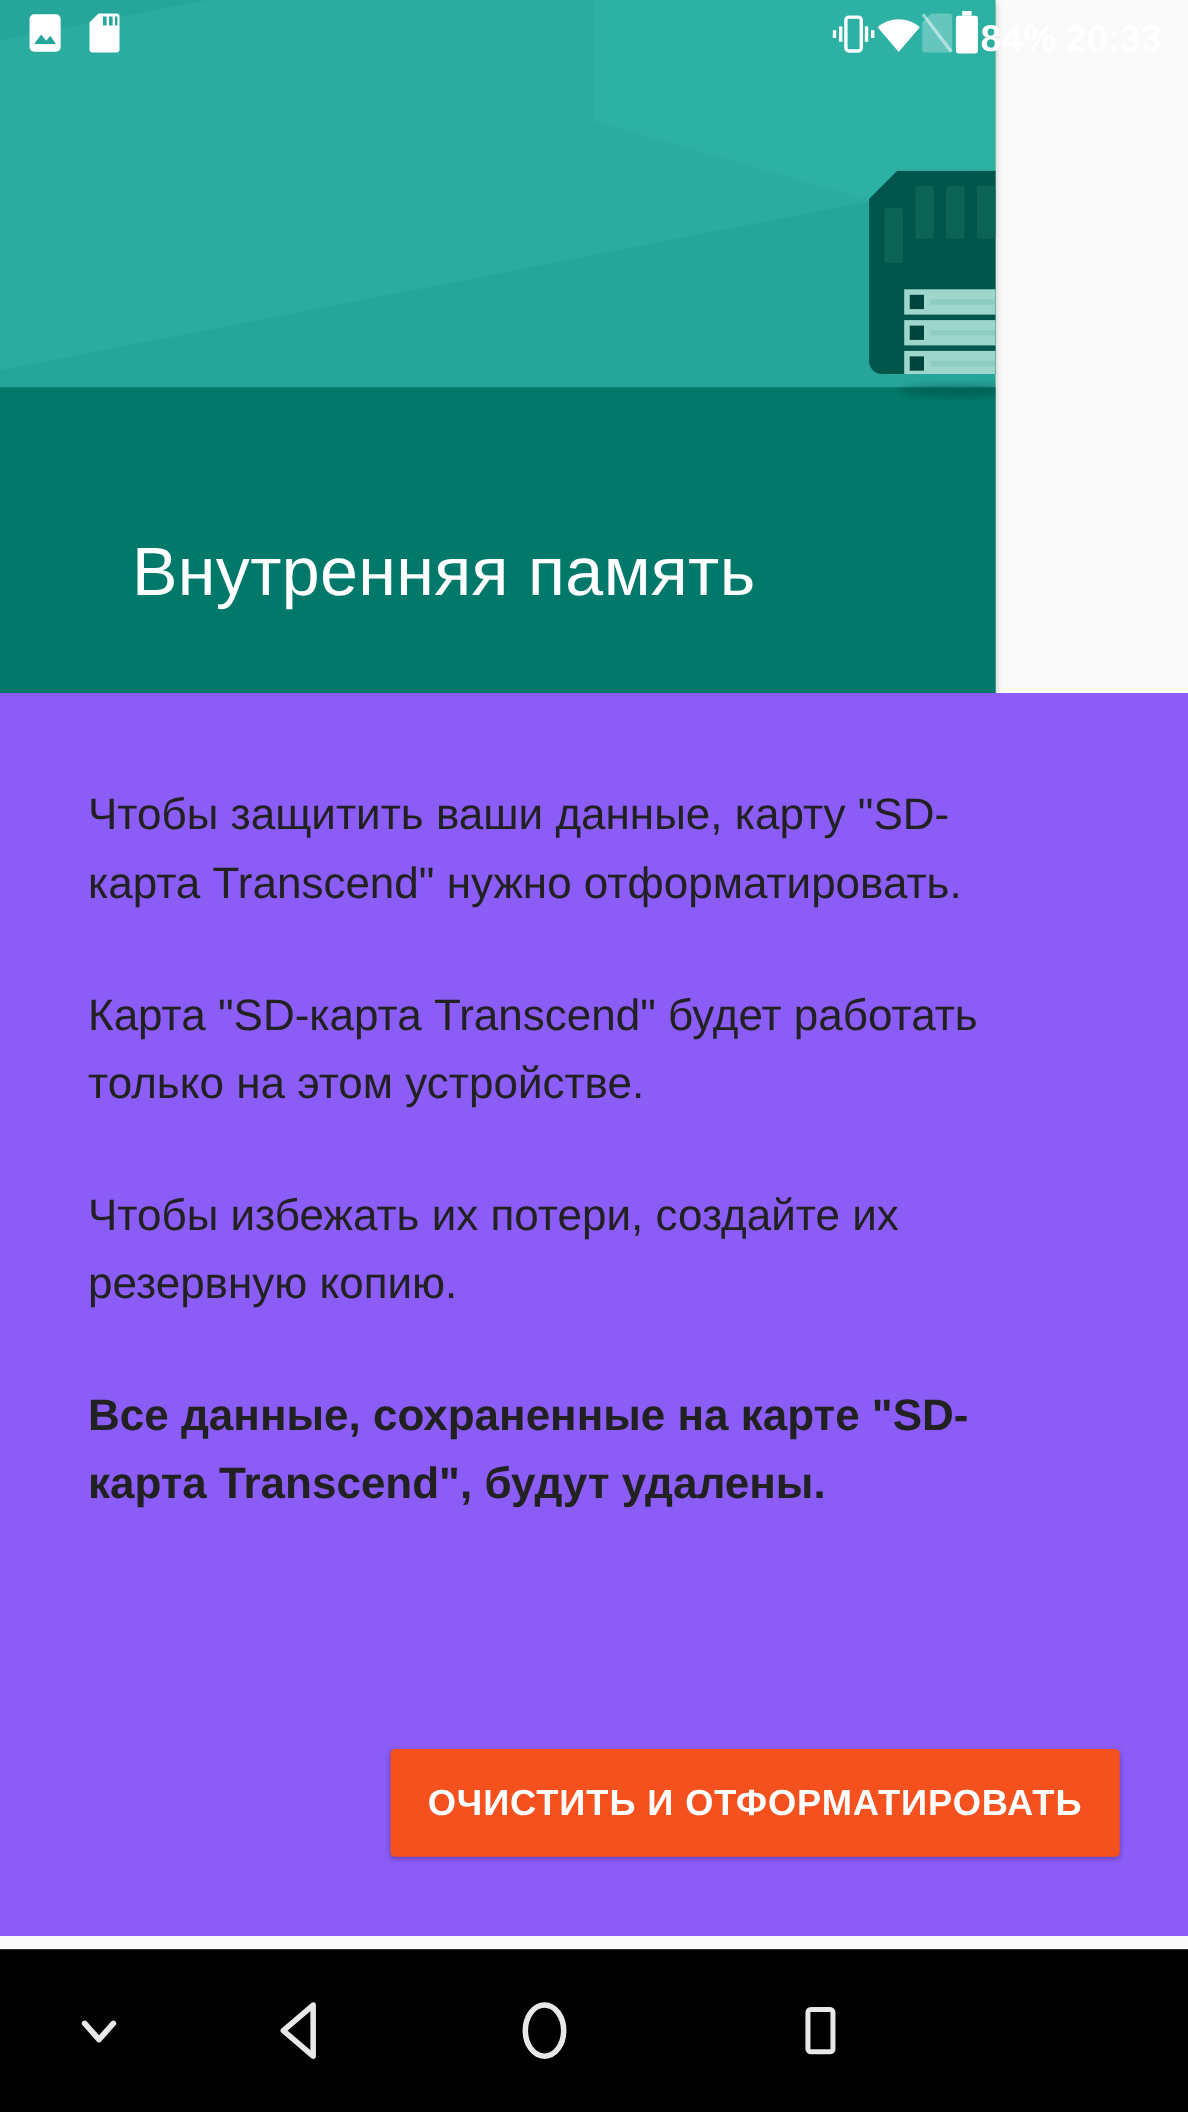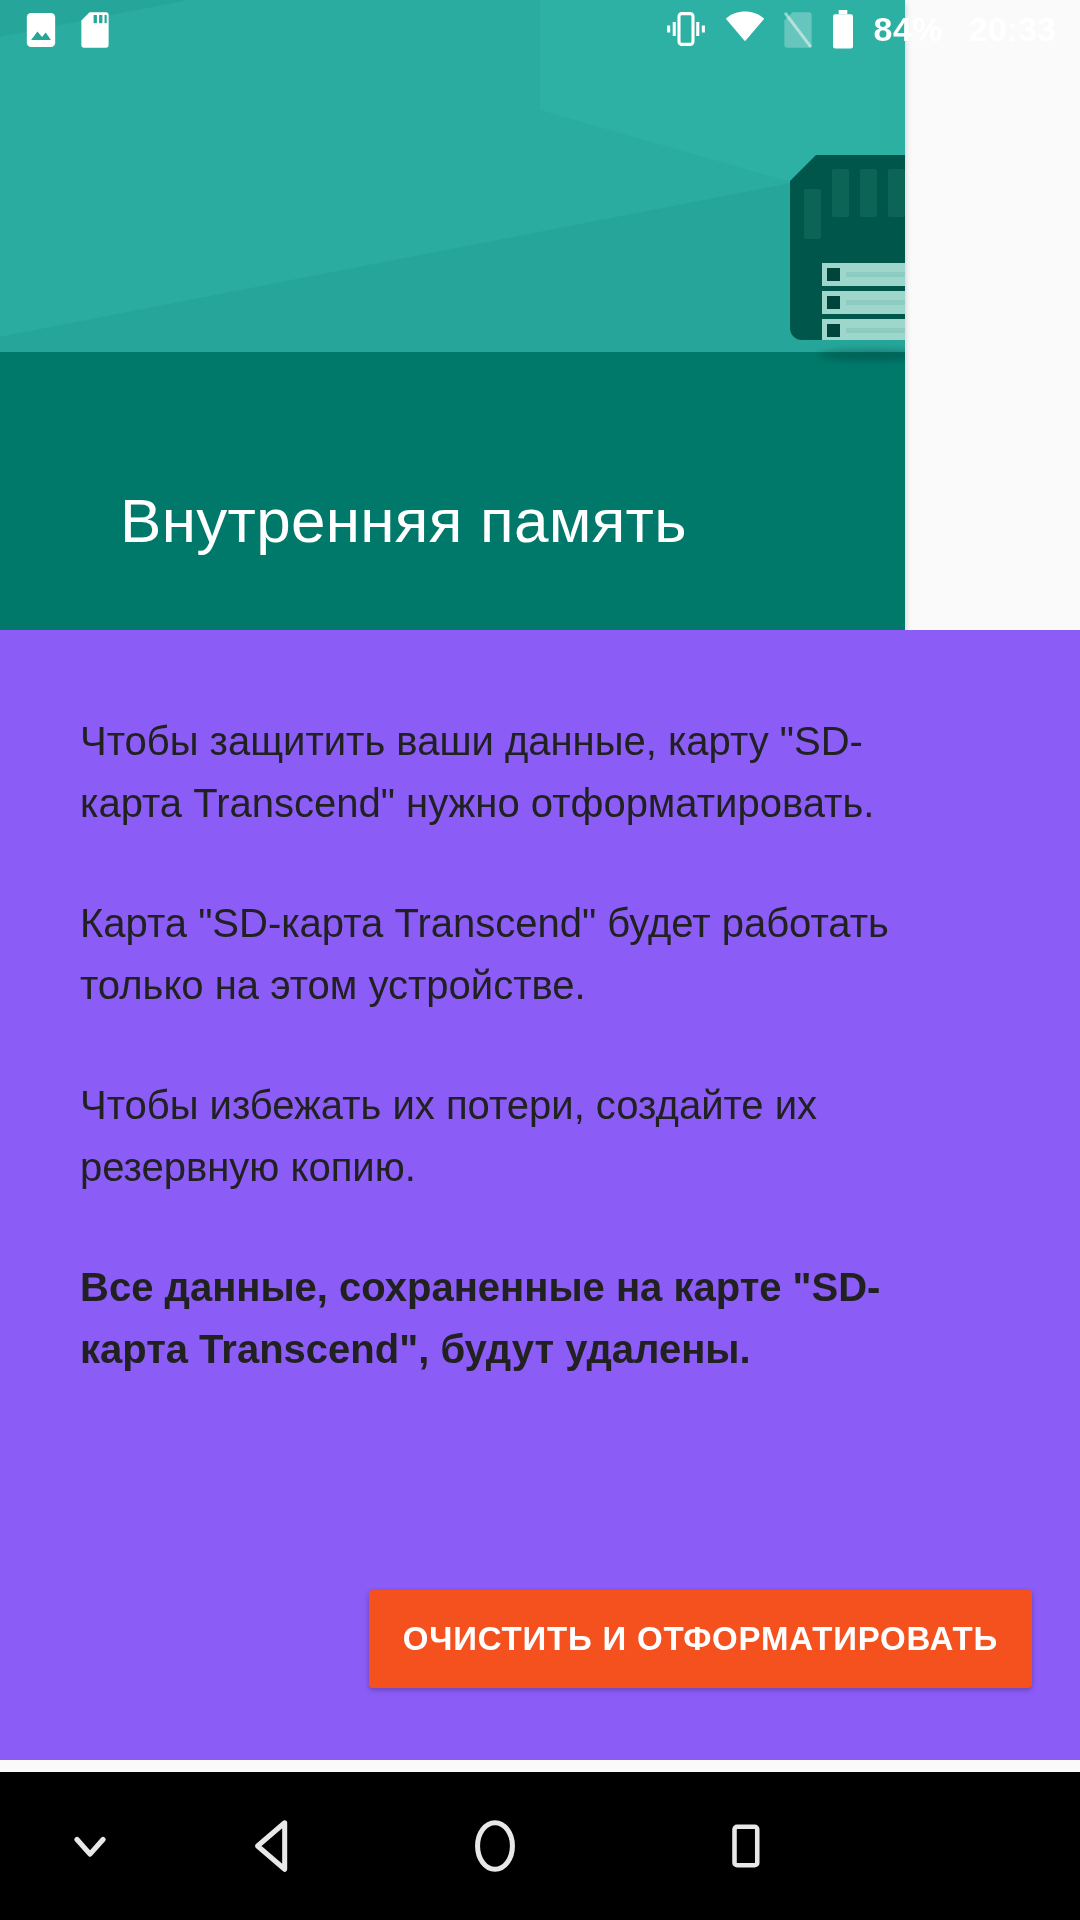--- a/index.html
+++ b/index.html
@@ -72,21 +72,21 @@
     background:rgba(0,50,42,.30); border-radius:50%;
     filter:blur(3px);
   }
 
   
   .statusbar {
     position:absolute; left:0; top:0; width:1080px; height:64px;
     display:flex; align-items:center; padding:0 24px; z-index:5;
   }
   .sb-left { display:flex; align-items:center; gap:22px; }
-  .sb-right { margin-left:auto; display:flex; align-items:flex-start; gap:18px; }
+  .sb-right { margin-left:auto; display:flex; align-items:flex-end; }
   .sb-text { color:#fff; font-size:34px; font-weight:bold; letter-spacing:.5px; }
   .sb-time { color:#fff; font-size:34px; font-weight:bold; margin-left:8px; }
   .ic { display:block; }
 
   
   .page-title {
     position:absolute; left:120px; top:485px;
     color:#FFFFFF; font-size:62px; font-weight:400; letter-spacing:.3px;
     white-space:nowrap;
   }
@@ -99,21 +99,21 @@
   .para {
     color:#212121; font-size:40px; line-height:62px;
     margin-bottom:58px; max-width:820px;
   }
   .para.bold { font-weight:bold; margin-bottom:0; }
   .para.tail { margin-top:0; }
 
   
   .btn-row {
     position:absolute; left:0; top:1590px; width:1080px;
-    display:flex; justify-content:flex-end; padding-right:48px;
+    display:flex; justify-content:flex-end; padding-right:62px;
   }
   .cta {
     background:#F4511E; color:#FFFFFF;
     font-size:33px; font-weight:bold; letter-spacing:.8px;
     border:none; border-radius:4px;
     padding:30px 34px; cursor:pointer;
     box-shadow:0 2px 5px rgba(0,0,0,.26);
     white-space:nowrap;
   }
 

